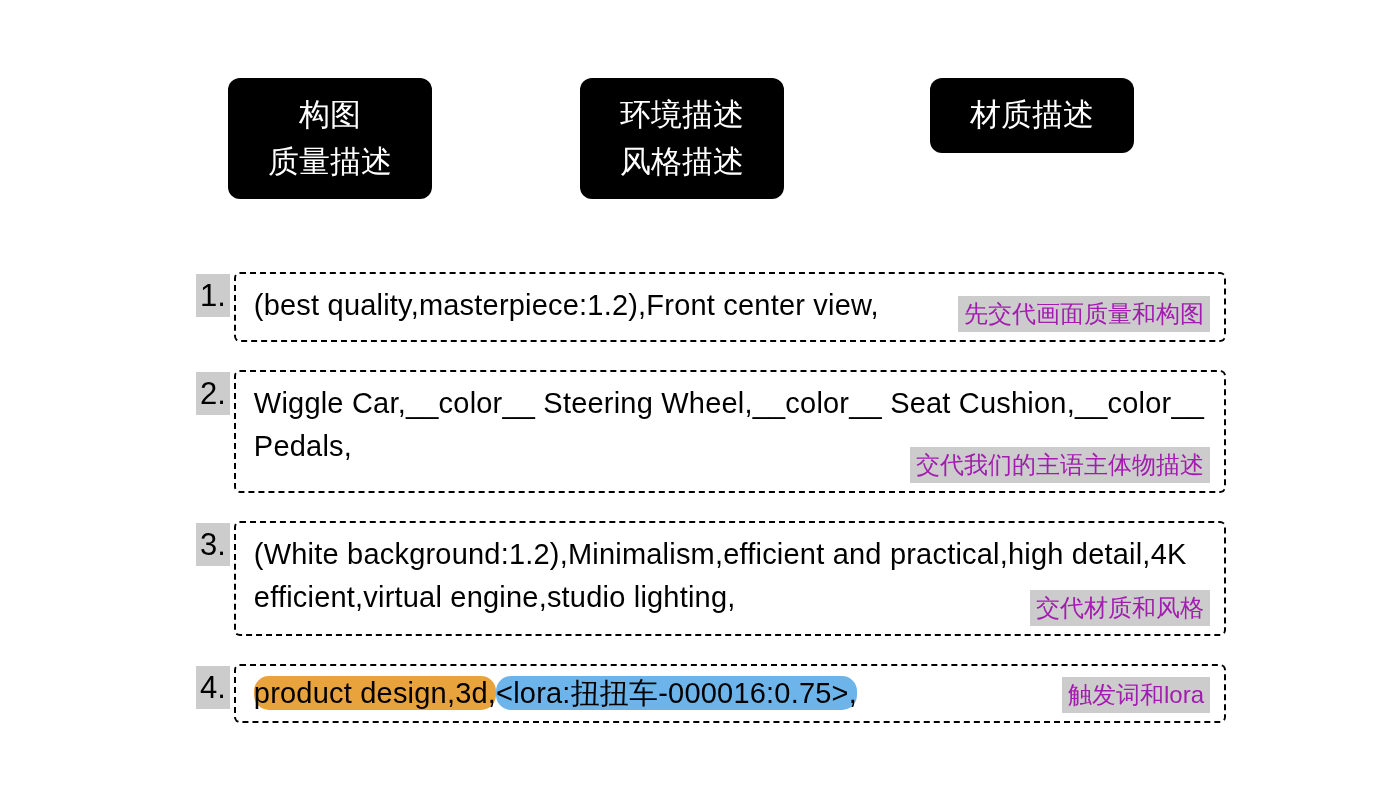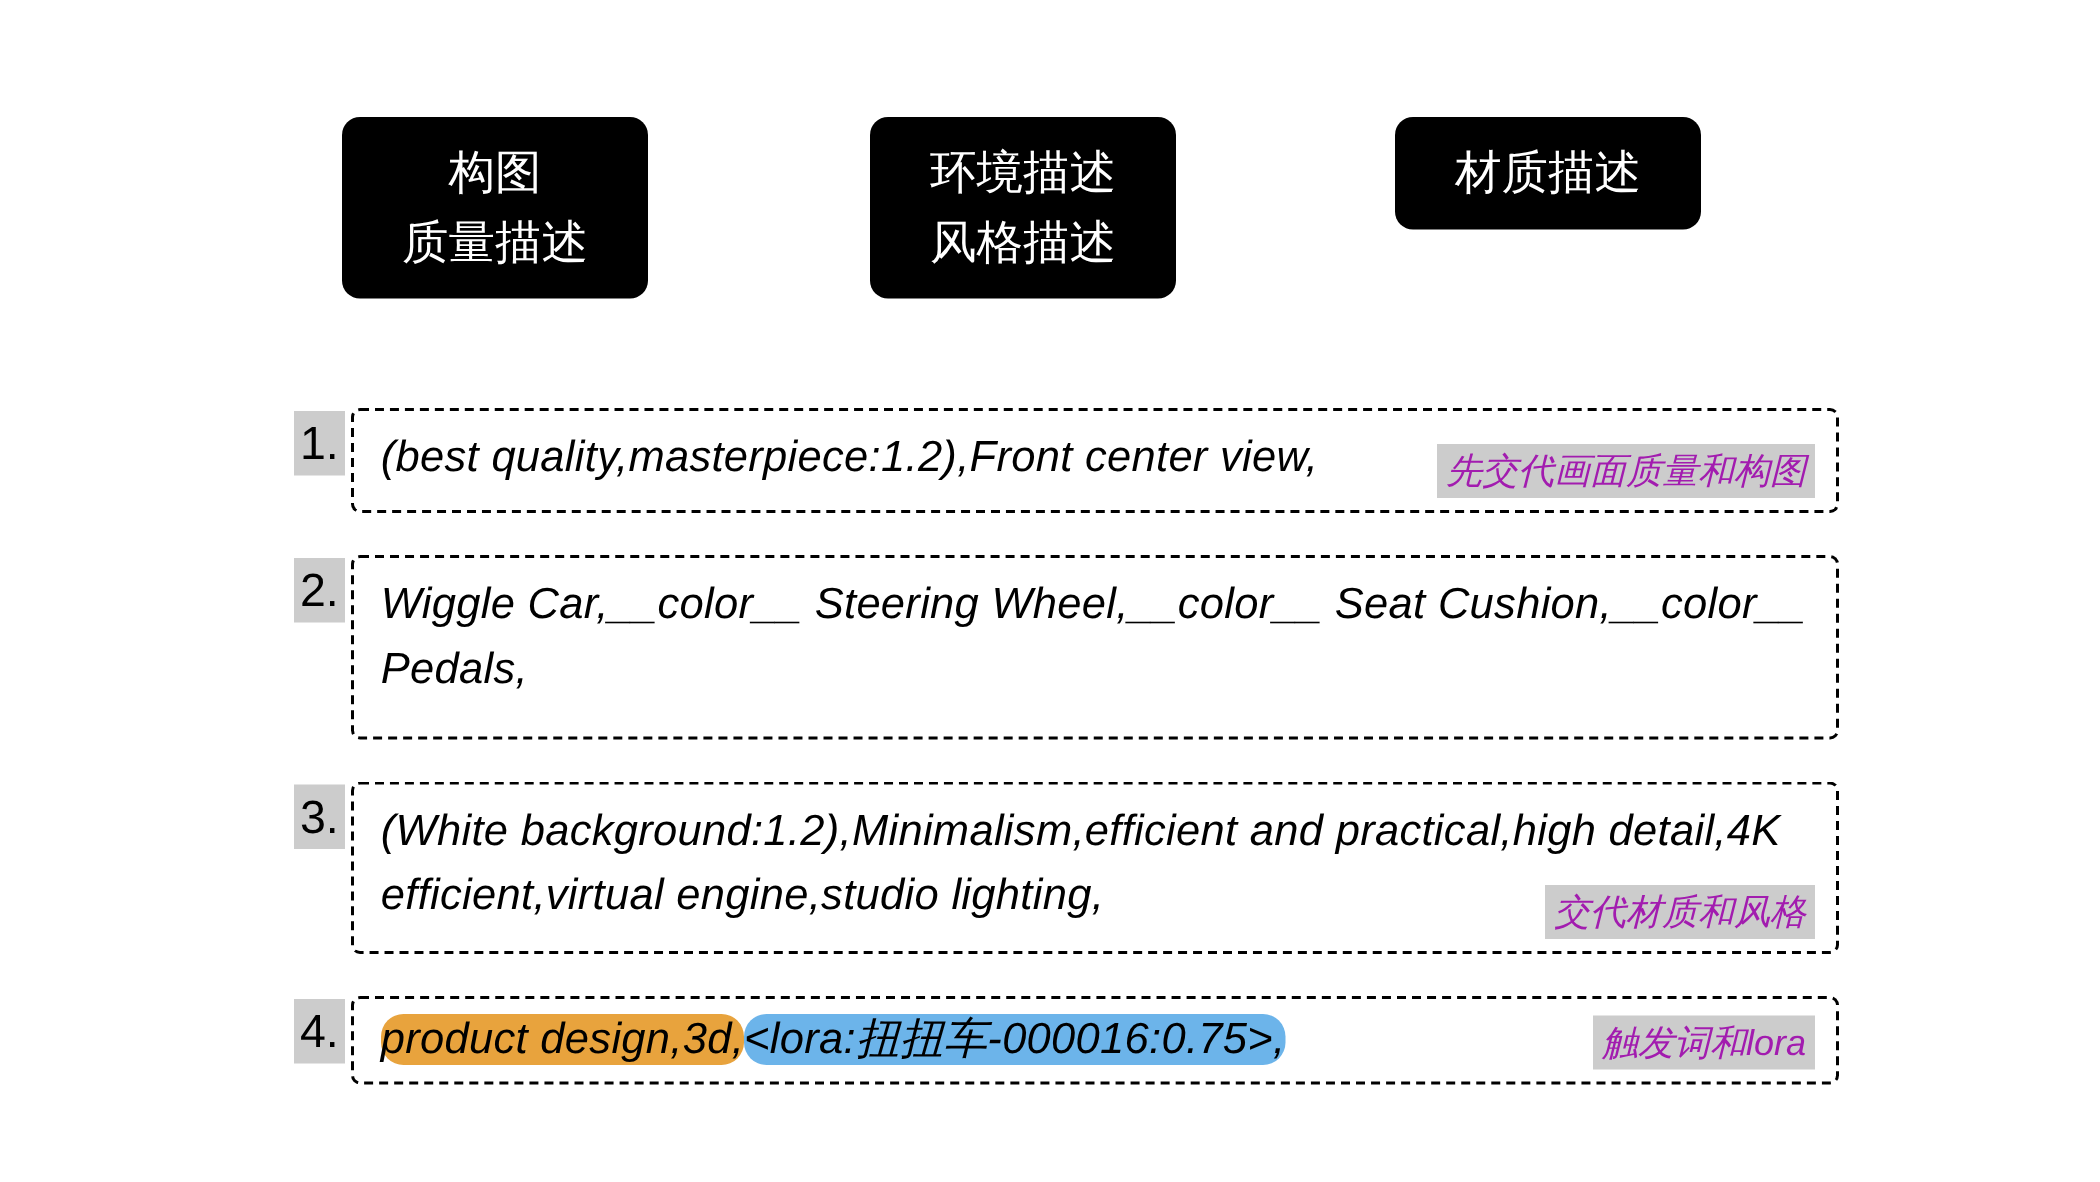--- a/index.html
+++ b/index.html
@@ -58,21 +58,20 @@
       text-align: center;
       margin-top: 2px;
     }
     .prompt-box {
       flex: 1;
       border: 2px dashed #000000;
       border-radius: 6px;
       padding: 10px 18px 12px 18px;
       position: relative;
       min-height: 54px;
-      font-style: italic;
     }
     .prompt-text {
       font-size: 29px;
       color: #000000;
       line-height: 1.5;
       letter-spacing: 0.2px;
     }
     .prompt-label {
       position: absolute;
       right: 14px;
@@ -125,20 +124,21 @@
     <div class="prompt-box">
       <span class="prompt-text">(best quality,masterpiece:1.2),Front center view,</span>
       <div class="prompt-label">先交代画面质量和构图</div>
     </div>
   </div>
 
   <div class="prompt-row row2">
     <div class="number-badge">2.</div>
     <div class="prompt-box">
       <span class="prompt-text">Wiggle Car,__color__ Steering Wheel,__color__ Seat Cushion,__color__ Pedals,</span>
+      <div class="prompt-label">交代我们的主语主体物描述</div>
     </div>
   </div>
 
   <div class="prompt-row row3">
     <div class="number-badge">3.</div>
     <div class="prompt-box">
       <span class="prompt-text">(White background:1.2),Minimalism,efficient and practical,high detail,4K efficient,virtual engine,studio lighting,</span>
       <div class="prompt-label">交代材质和风格</div>
     </div>
   </div>

